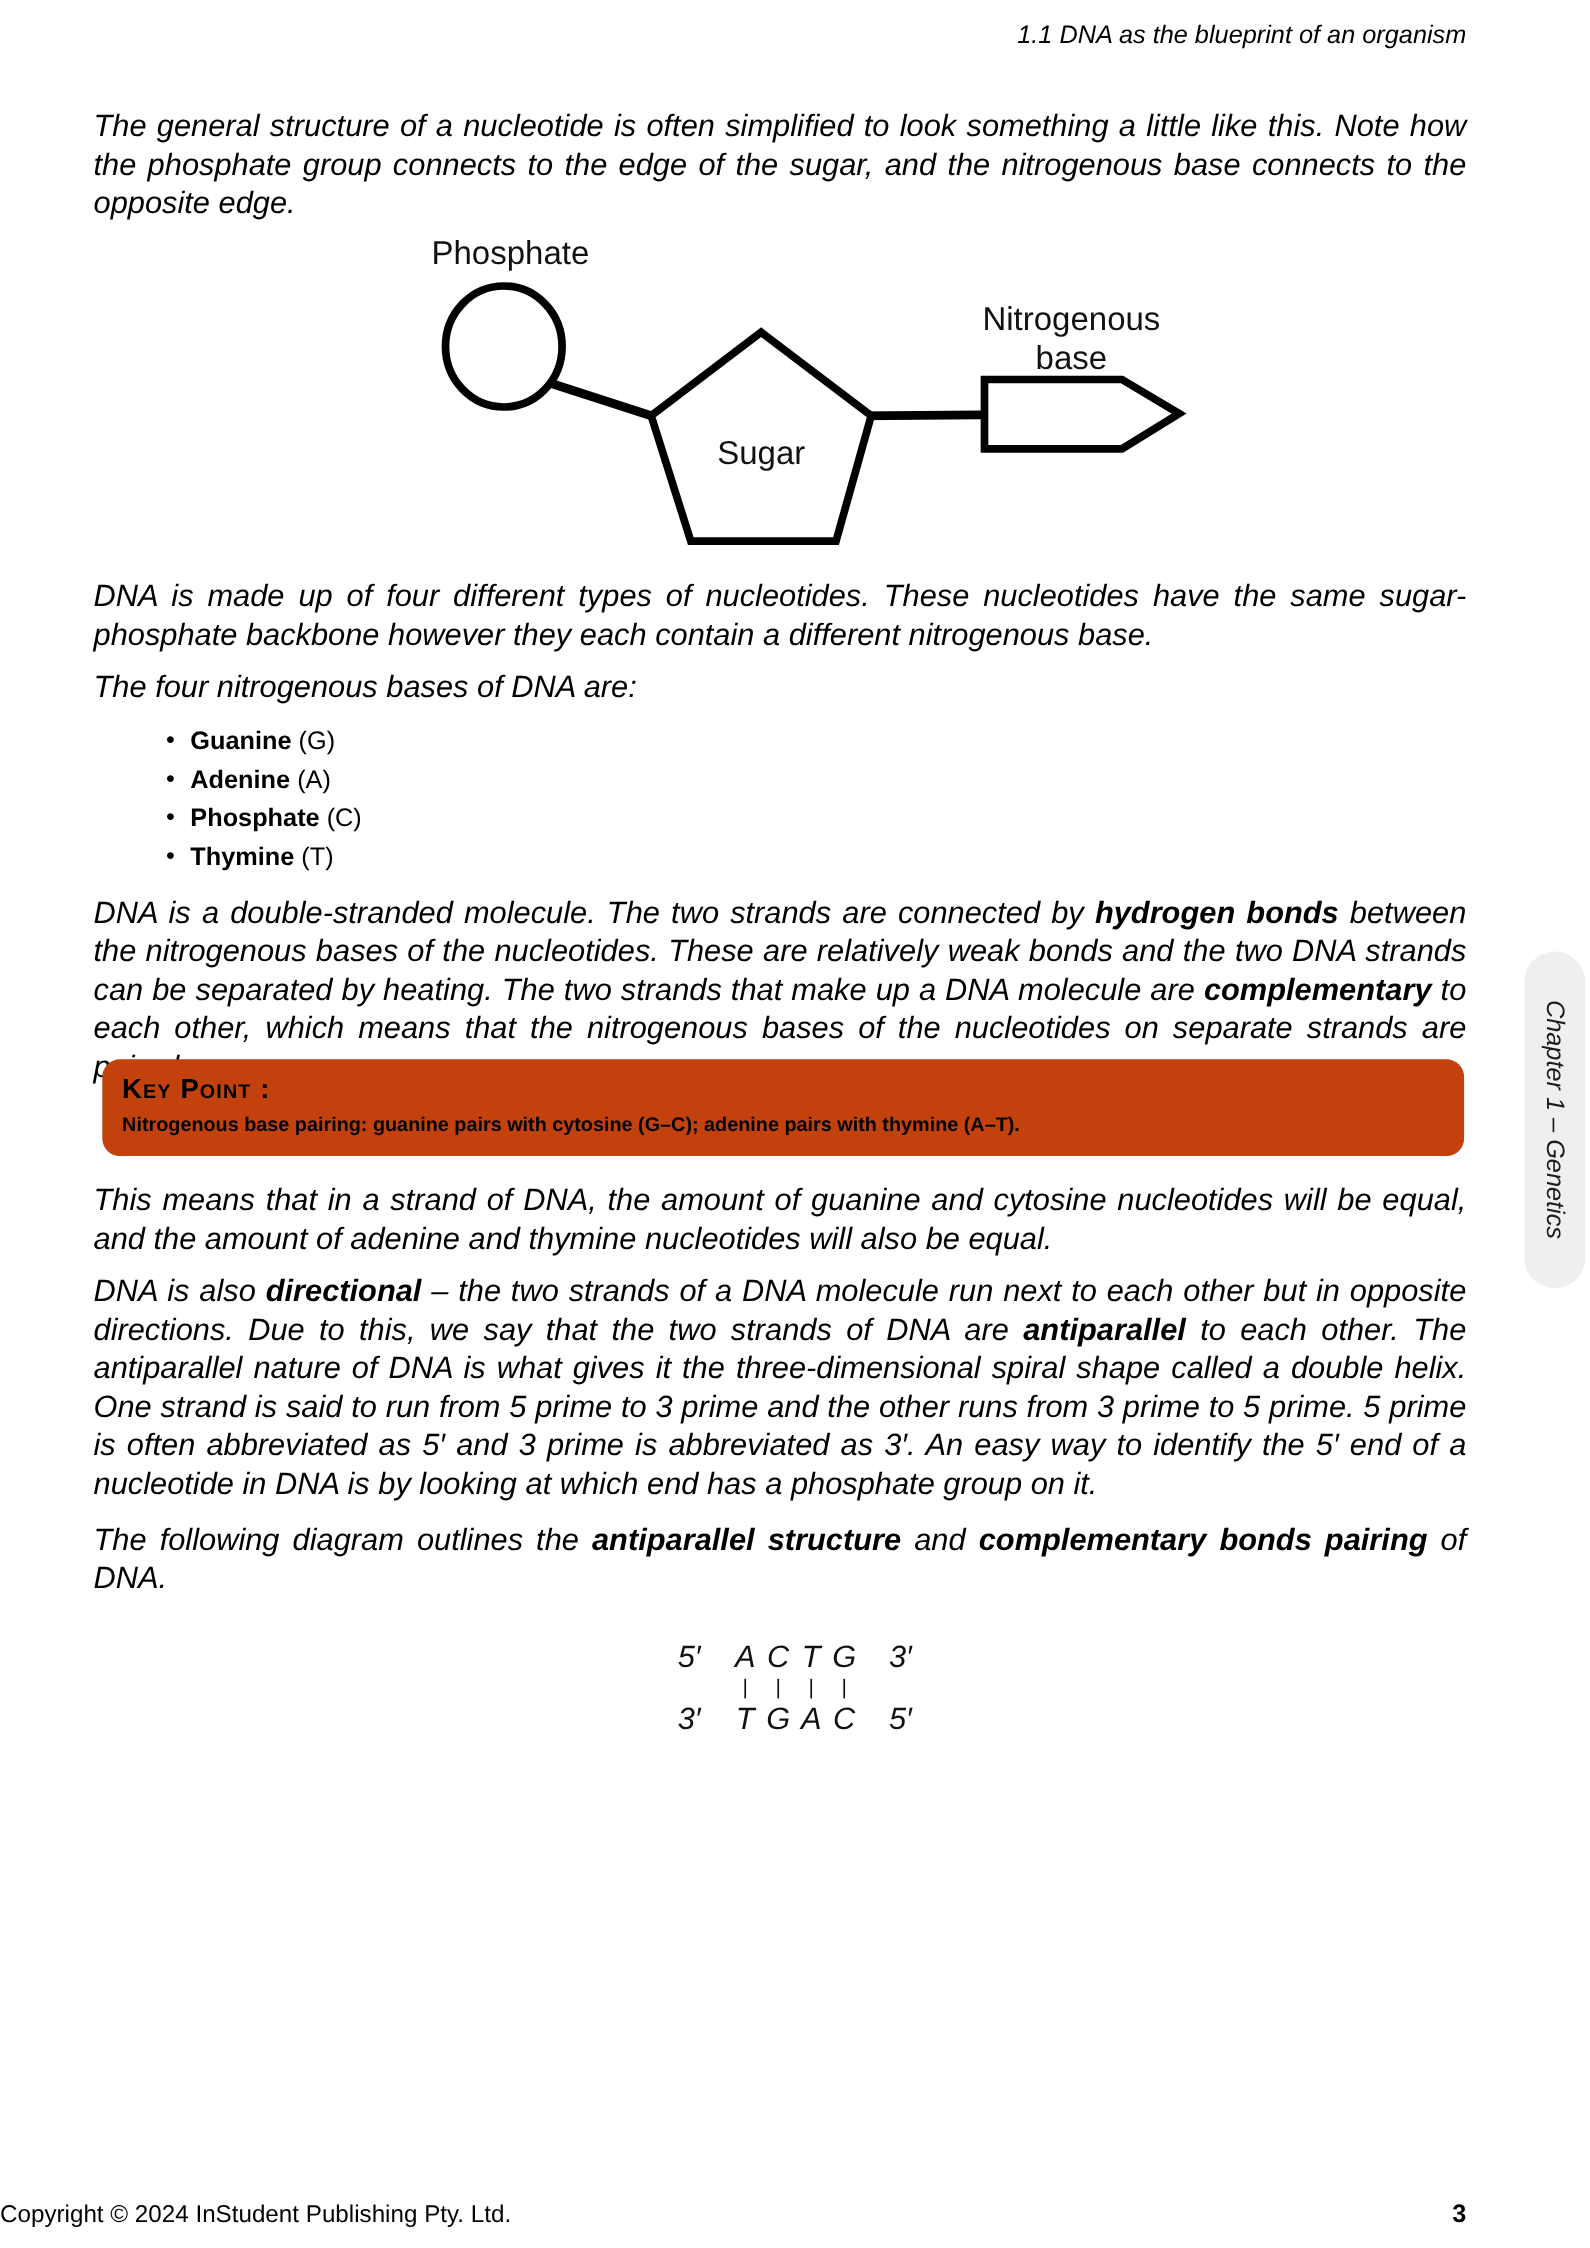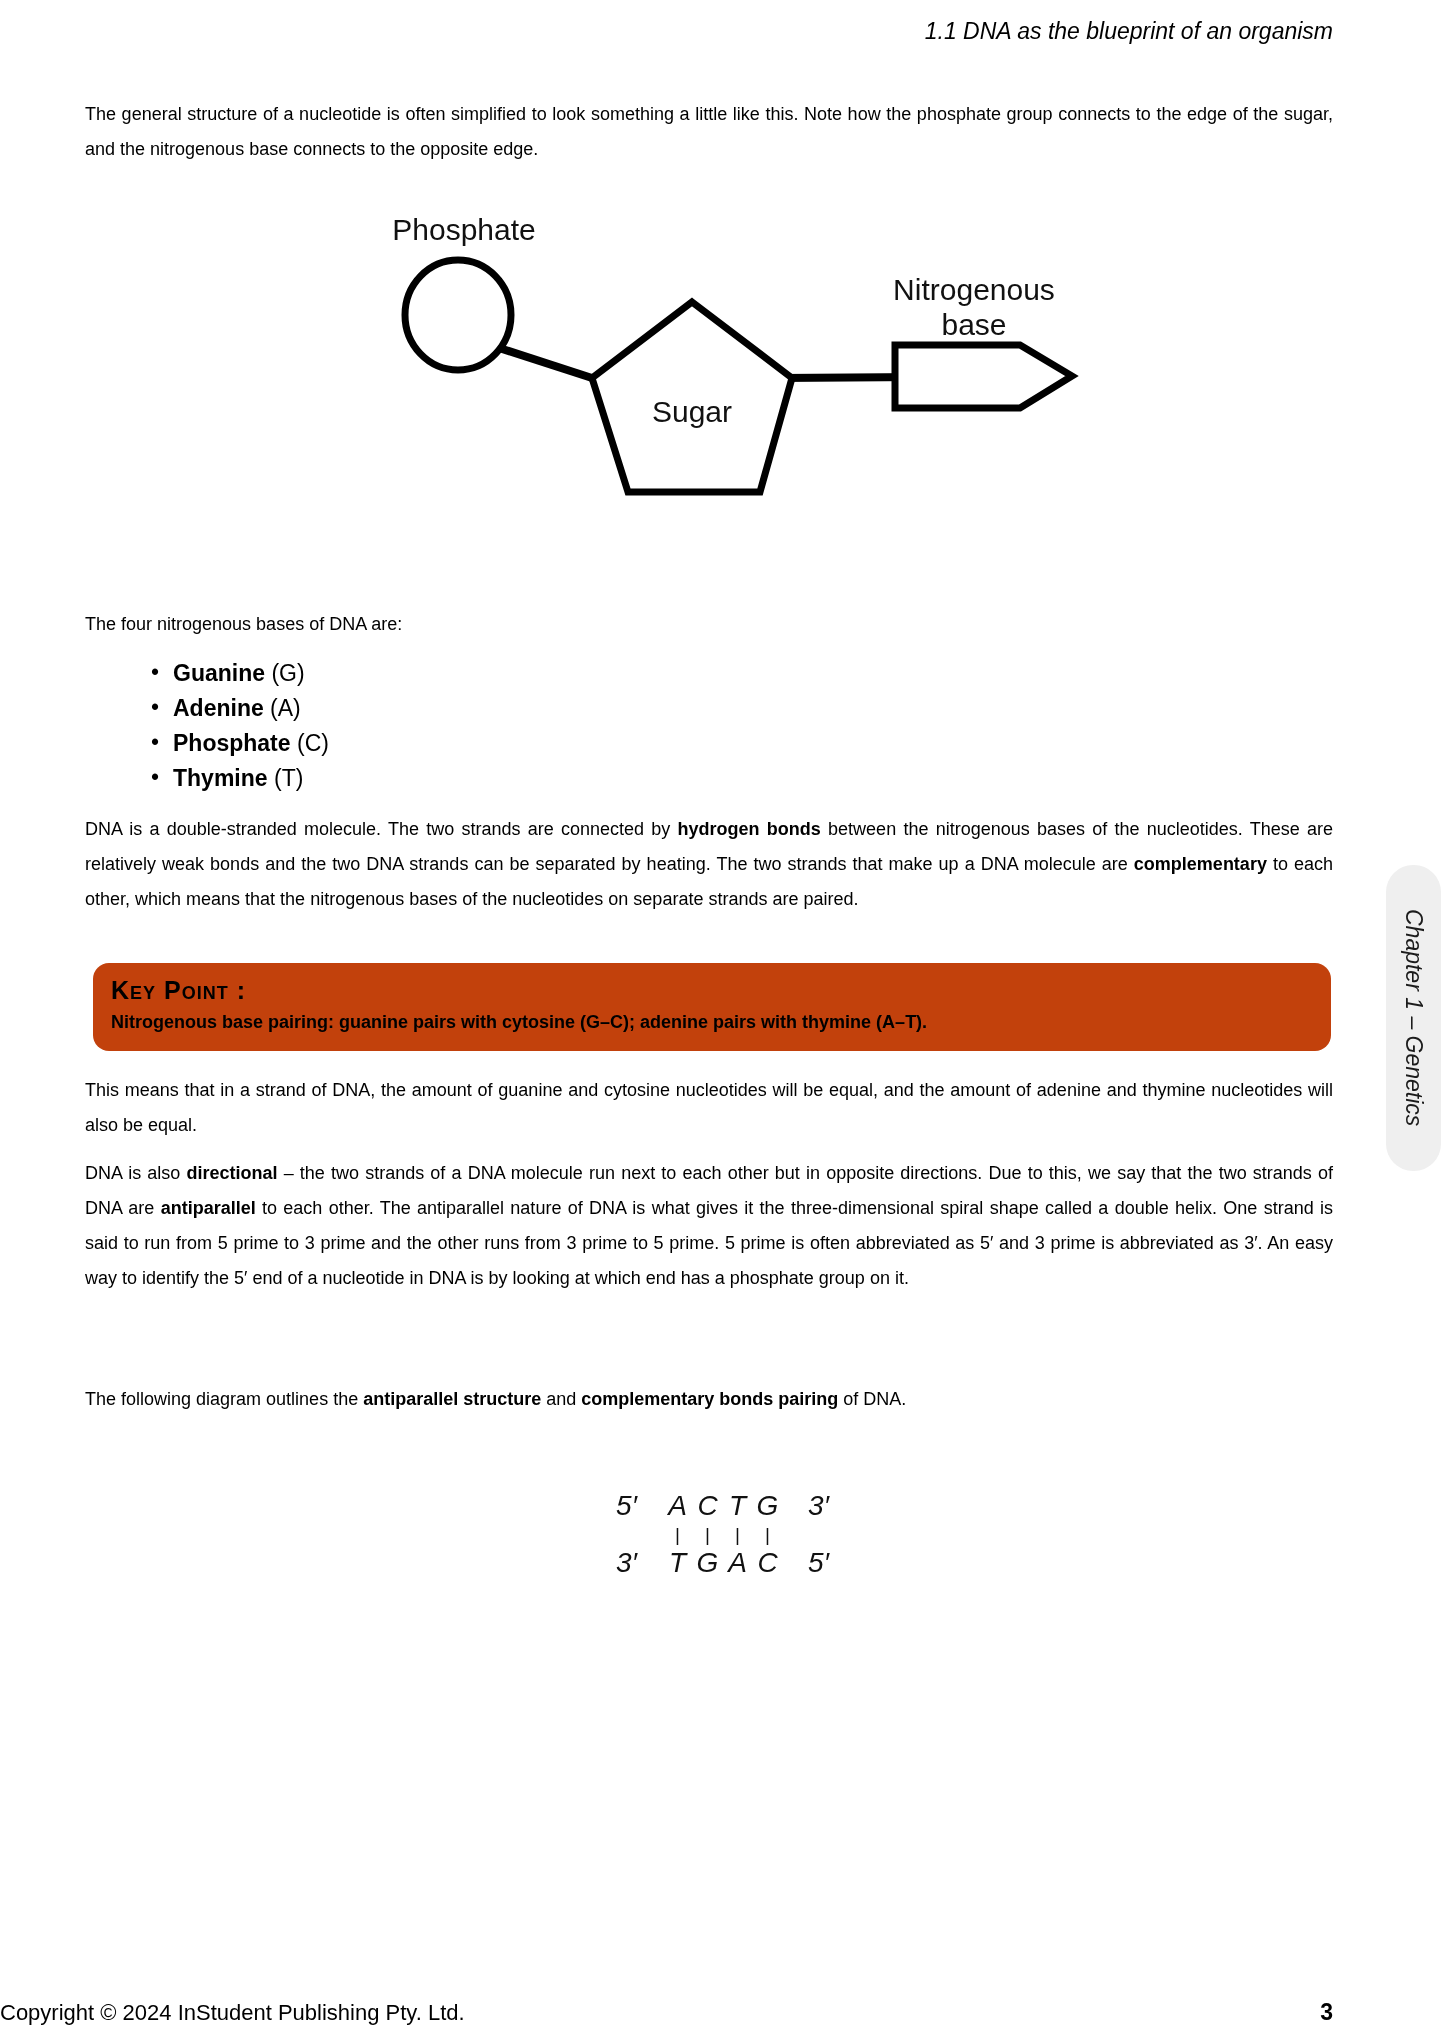--- a/index.html
+++ b/index.html
@@ -6,21 +6,21 @@
   .page {
     position:relative; width:1445px; height:2044px; background:#ffffff;
     font-family:"Liberation Sans", sans-serif; color:#000; overflow:hidden;
   }
   .running-header {
     position:absolute; top:17px; right:112px;
     font-style:italic; font-size:23px; line-height:28px;
   }
   .body-text {
     position:absolute; left:85px; width:1248px; margin:0;
-    font-size:18px; line-height:35px; text-align:justify;
+    font-size:28px; line-height:35px; text-align:justify;font-style:italic;
   }
 
   
   .nucleotide-diagram { position:absolute; left:300px; top:195px; width:800px; height:310px; }
   .dia-shape { fill:#ffffff; stroke:#000; stroke-width:7; stroke-linejoin:miter; }
   .dia-bond  { stroke:#000; stroke-width:8; }
   .dia-label { font-family:"Liberation Sans", sans-serif; font-size:30px; fill:#111; text-anchor:middle; }
 
   
   .bases-list { position:absolute; left:85px; top:656px; margin:0; padding:0; list-style:none; width:1000px; }
@@ -76,20 +76,21 @@
     <line class="dia-bond" x1="480" y1="183" x2="620" y2="182"></line>
     <ellipse class="dia-shape" cx="158" cy="120" rx="53" ry="55"></ellipse>
     <polygon class="dia-shape" points="392,107 492,183 460,297 328,297 292,183"></polygon>
     <polygon class="dia-shape" points="595,150 720,150 772,181 720,213 595,213"></polygon>
     <text class="dia-label" x="164" y="45">Phosphate</text>
     <text class="dia-label" x="392" y="227">Sugar</text>
     <text class="dia-label" x="674" y="105">Nitrogenous</text>
     <text class="dia-label" x="674" y="140">base</text>
   </svg>
 
+  <p class="body-text" style="top:524px"><span>DNA is made up of four different types of nucleotides. These nucleotides have the same sugar-phosphate backbone however they each contain a different nitrogenous base.</span></p>
 
   <p class="body-text" style="top:607px"><span>The four nitrogenous bases of DNA are:</span></p>
 
   <ul class="bases-list">
     <li><span class="bullet-dot">•</span><b>Guanine</b><span> (G)</span></li>
     <li><span class="bullet-dot">•</span><b>Adenine</b><span> (A)</span></li>
     <li><span class="bullet-dot">•</span><b>Phosphate</b><span> (C)</span></li>
     <li><span class="bullet-dot">•</span><b>Thymine</b><span> (T)</span></li>
   </ul>
 

